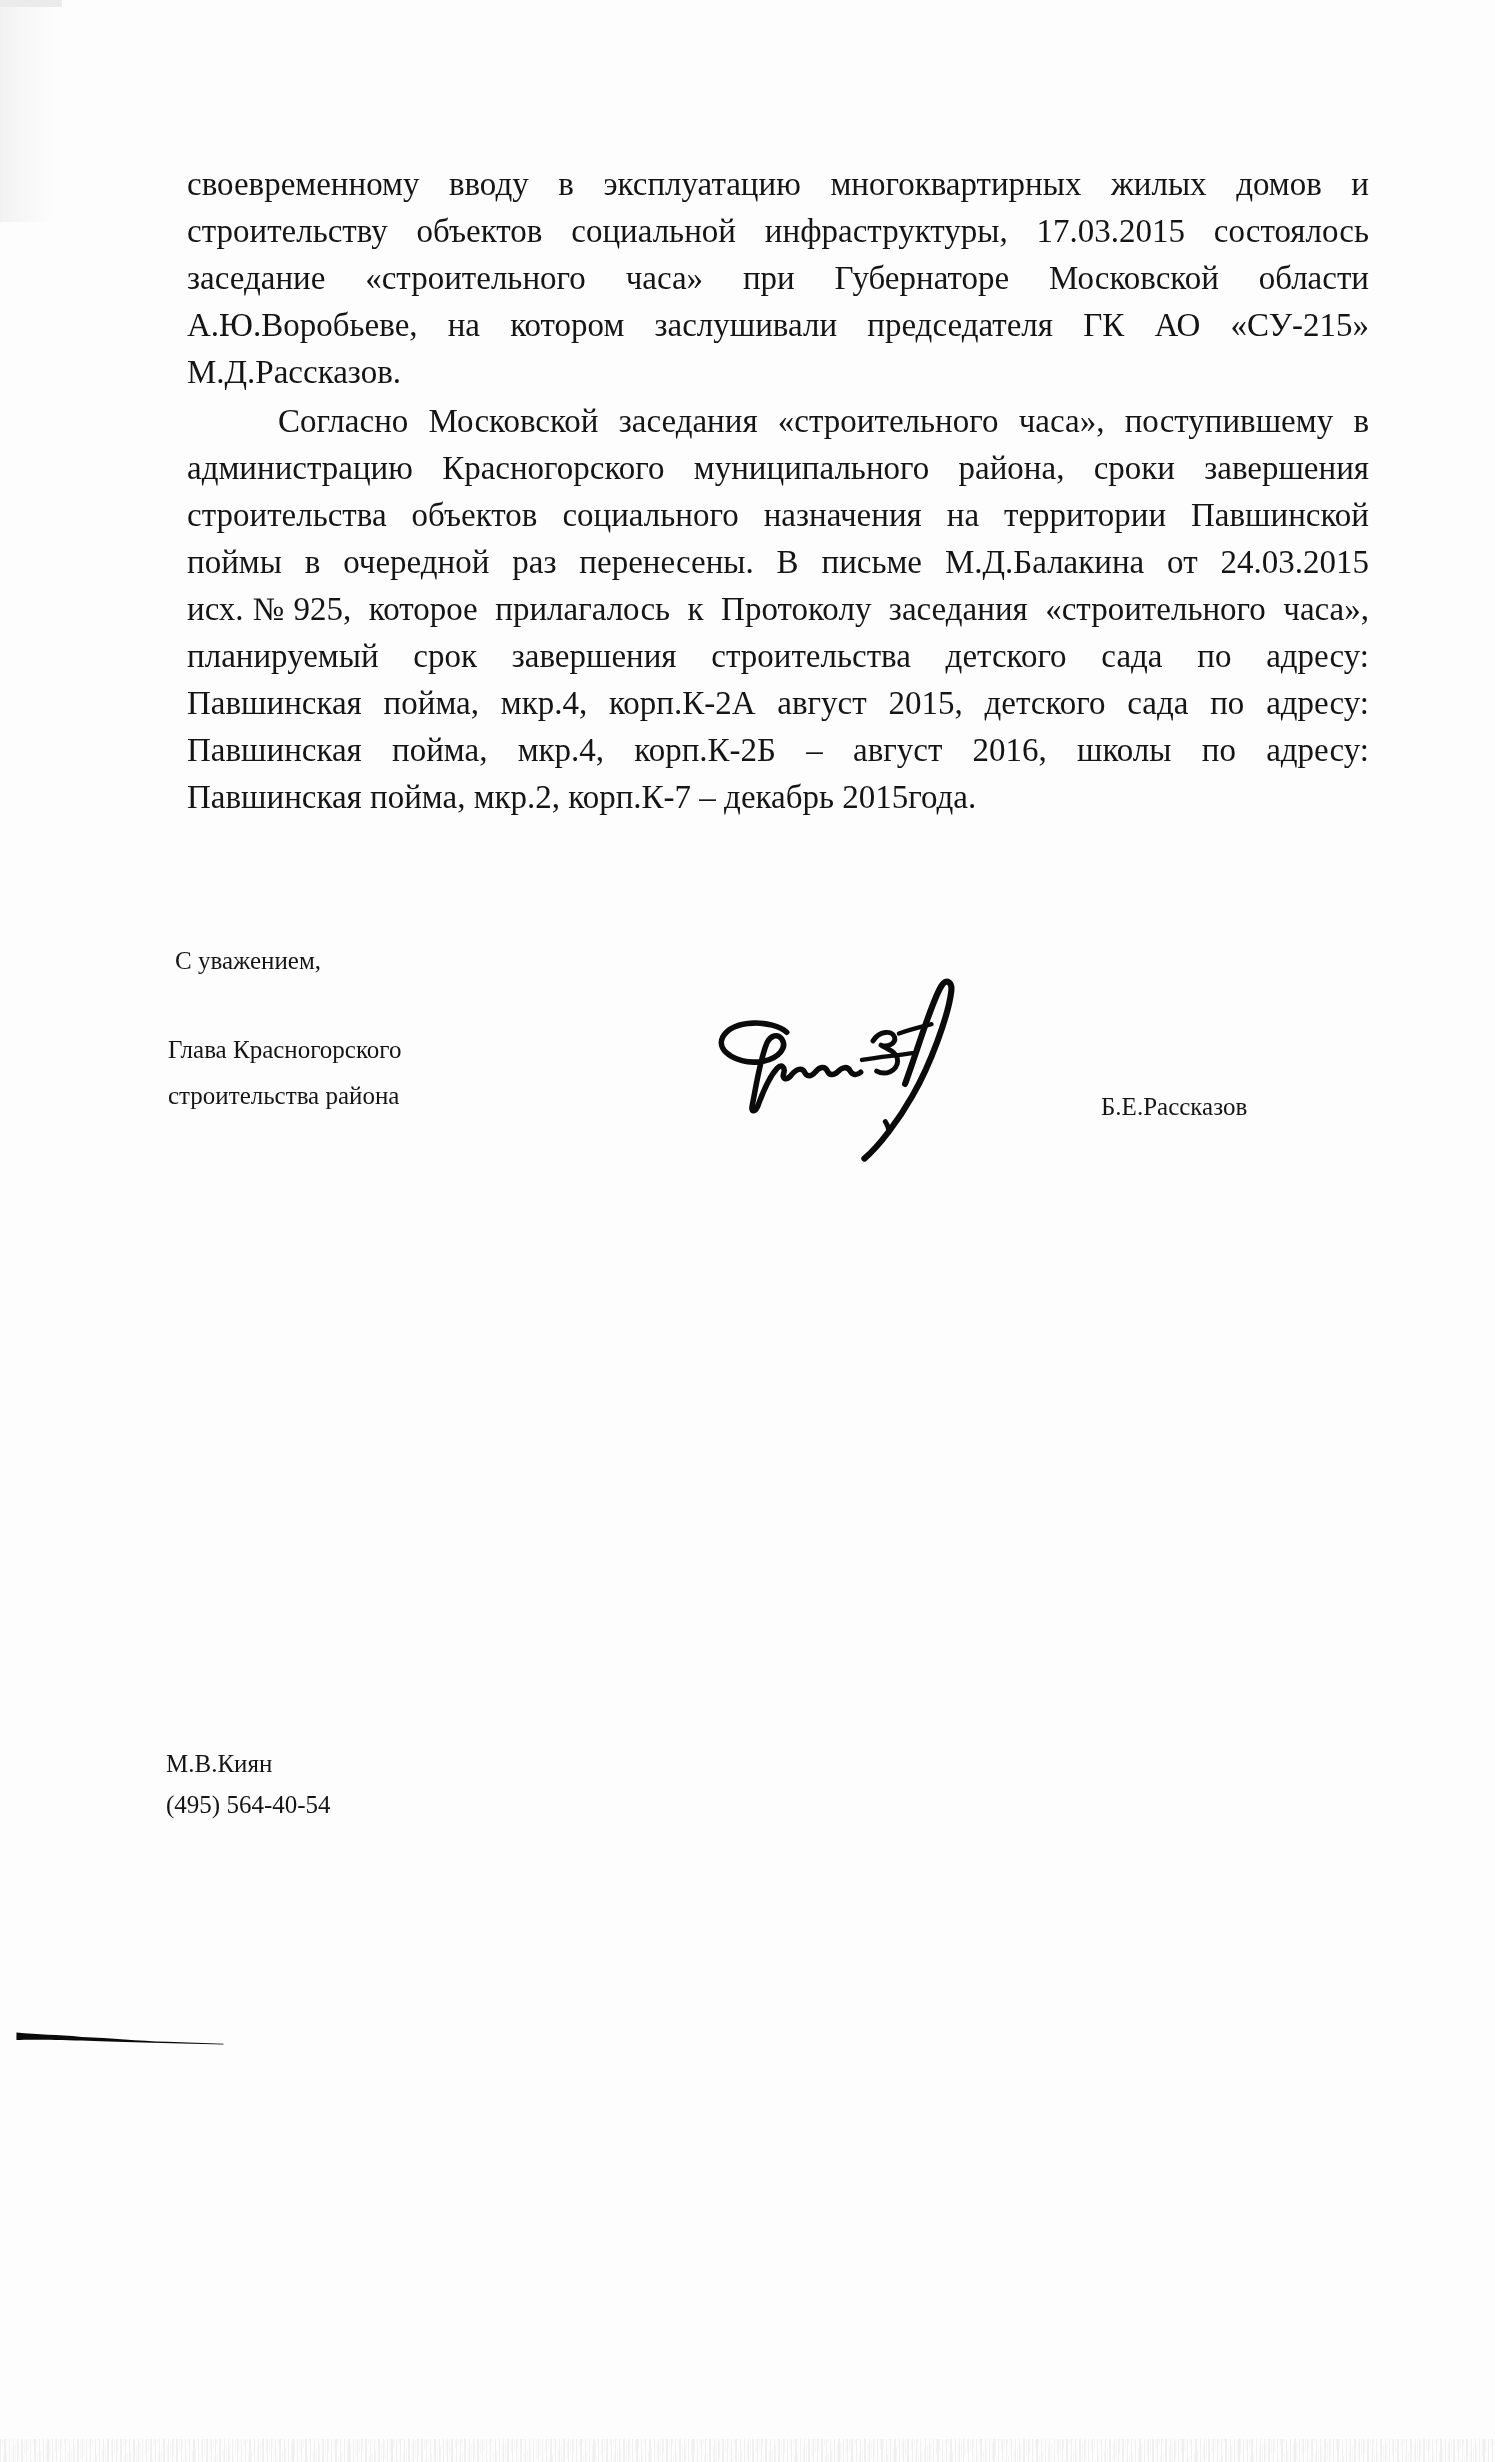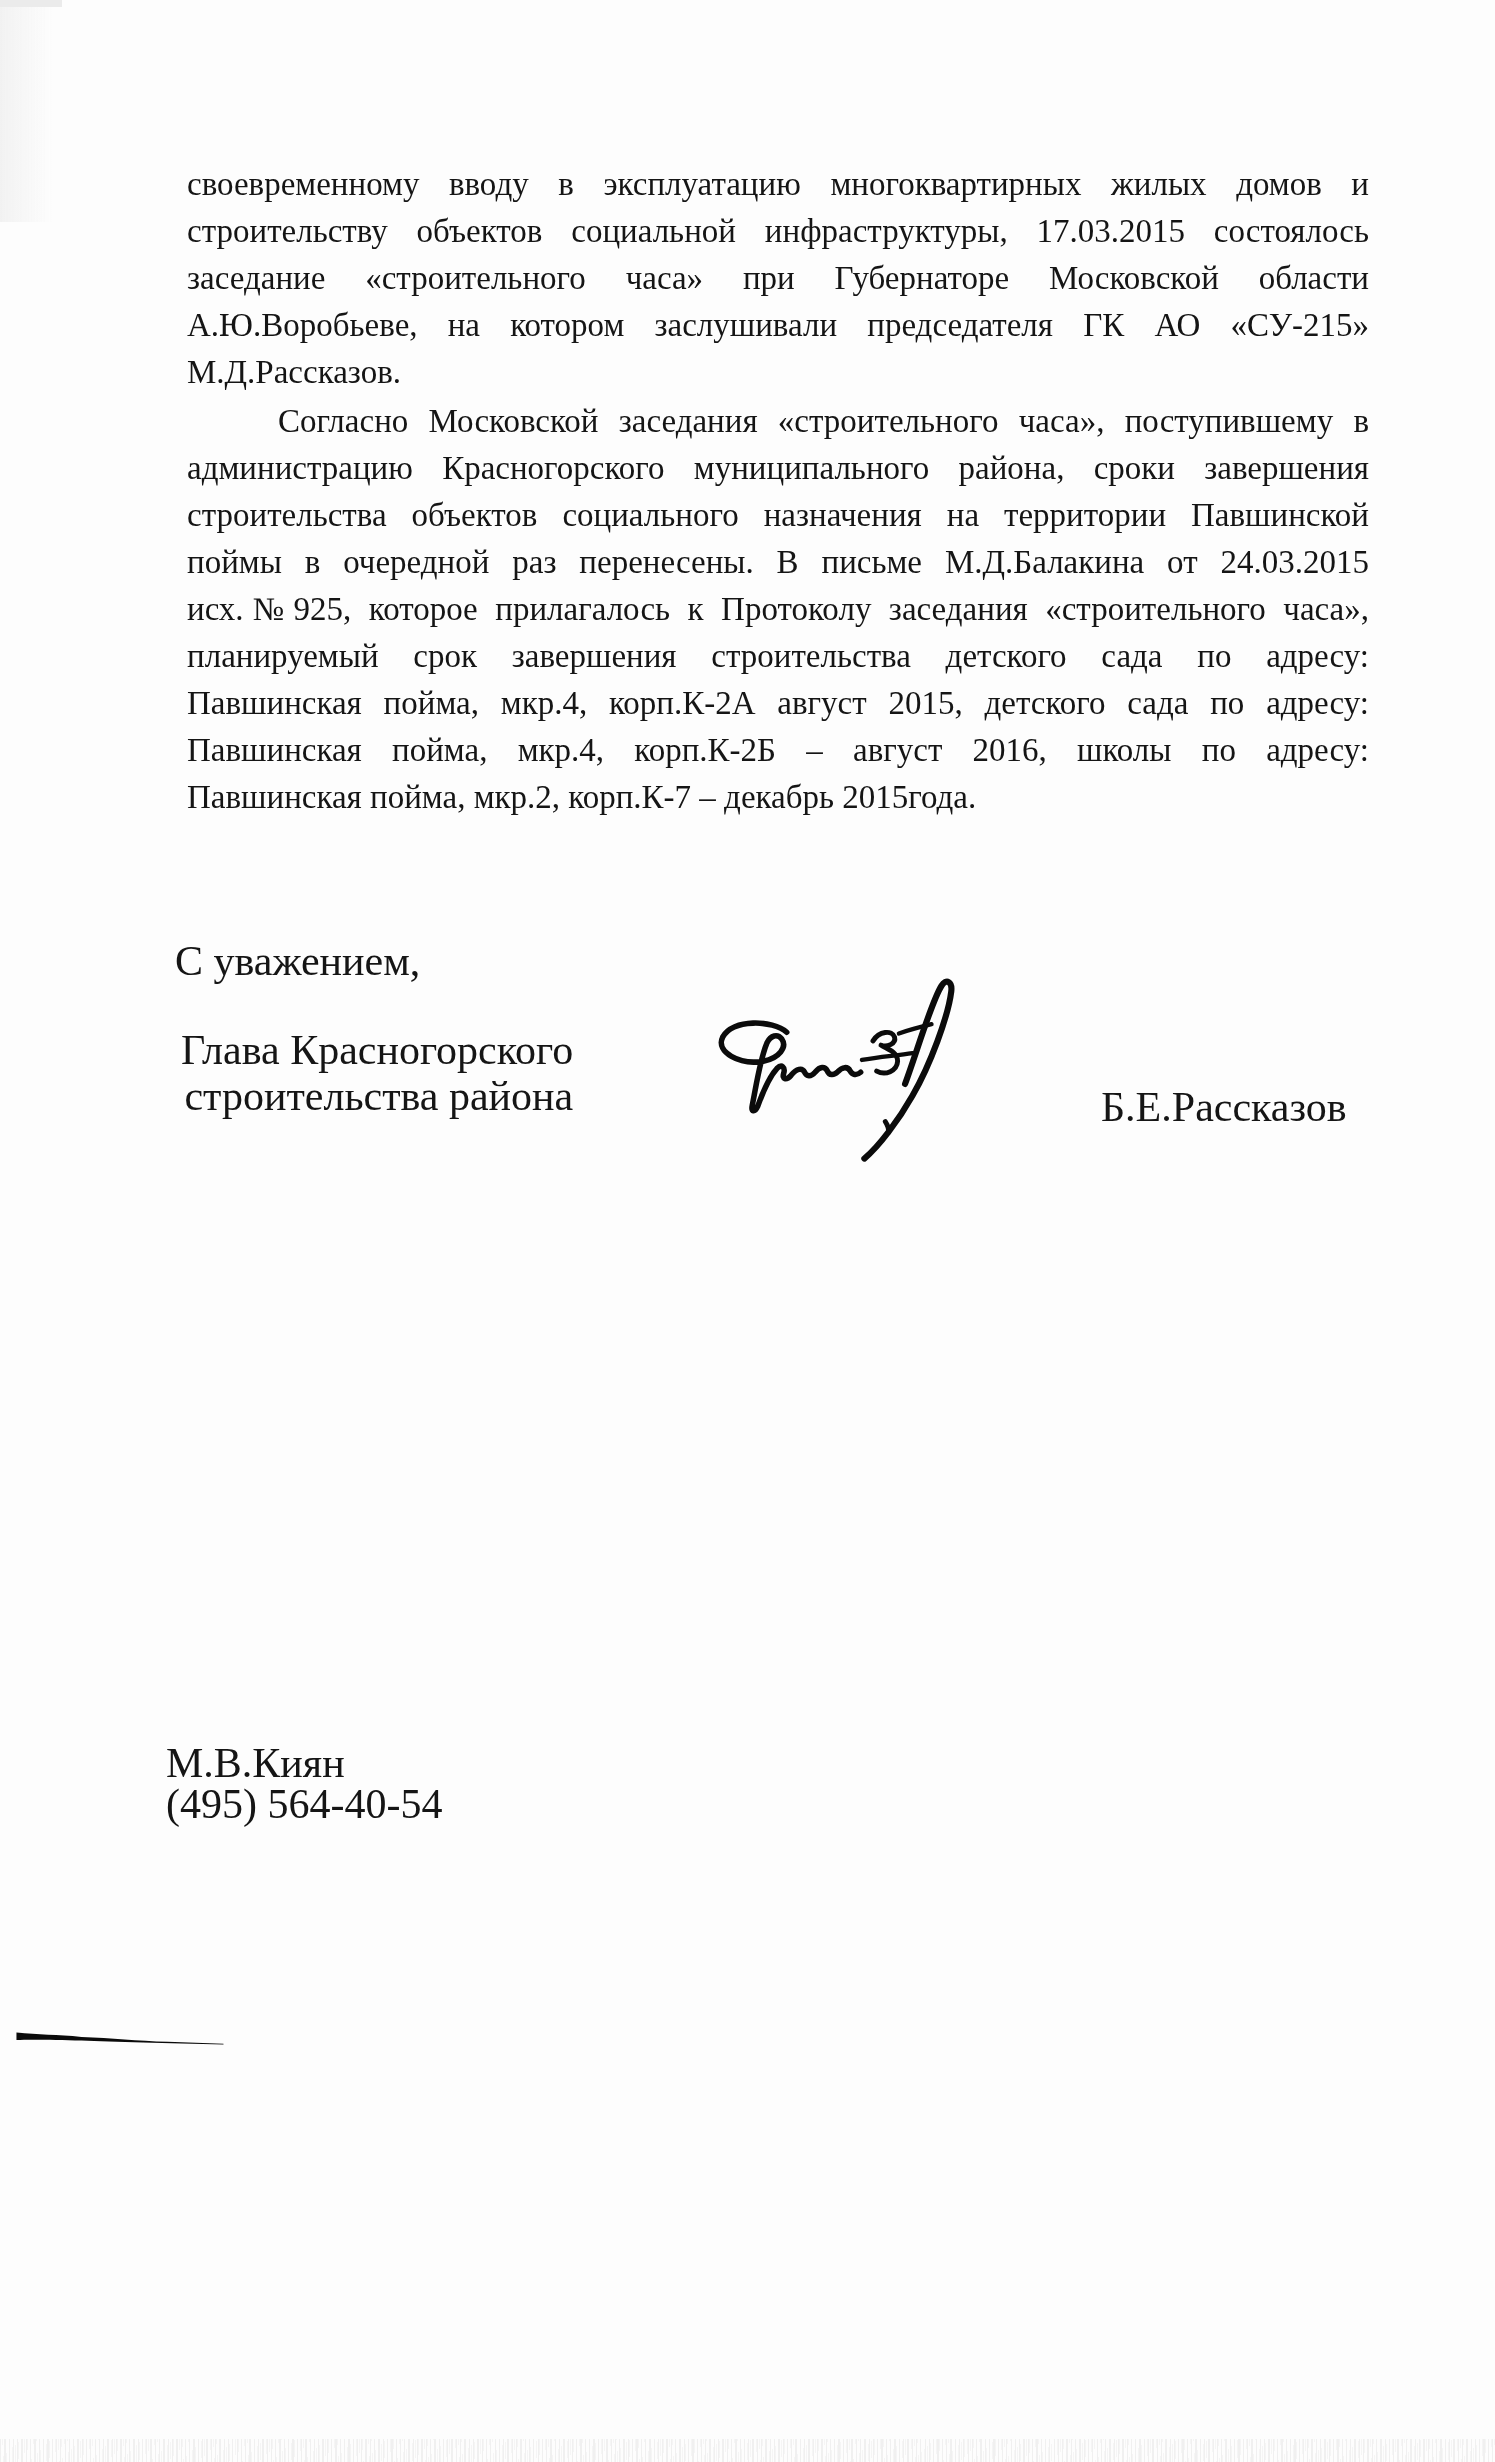--- a/index.html
+++ b/index.html
@@ -23,21 +23,21 @@
     line-height: 47px;
     text-align: justify;
     text-align-last: justify;
     overflow: hidden;
     margin-left: 12px;
   }
   .line.plain { text-align-last: left; }
   .line.indent { padding-left: 91px; }
   .single {
     position: absolute;
-    font-size: 42px;
+    font-size: 25px;
     line-height: 38px;
     white-space: nowrap;
   }
   .sig-title { line-height: 46px; white-space: nowrap; }
   .contact { line-height: 41px; white-space: nowrap; }
   .sig-svg { position: absolute; left: 714px; top: 978px; }
   .artifact-line-svg { position: absolute; left: 13.5px; top: 2027px; }
   .corner-smudge {
     position: absolute; left: 0; top: 0; width: 62px; height: 222px;
     background:
@@ -75,21 +75,21 @@
     <div class="line">поймы в очередной раз перенесены. В письме  М.Д.Балакина от 24.03.2015</div>
     <div class="line">исх.№925, которое прилагалось к Протоколу заседания «строительного часа»,</div>
     <div class="line">планируемый срок завершения строительства детского сада по адресу:</div>
     <div class="line">Павшинская пойма, мкр.4, корп.К-2А август 2015, детского сада по адресу:</div>
     <div class="line">Павшинская пойма, мкр.4, корп.К-2Б – август 2016, школы по адресу:</div>
     <div class="line plain">Павшинская пойма, мкр.2, корп.К-7 – декабрь 2015года.</div>
   </div>
 
   <div class="single" style="left:175px; top:942px;">С уважением,</div>
 
-  <div class="single sig-title" style="left:181px; top:1027px;text-align:right;">
+  <div class="single sig-title" style="left:168px; top:1027px;">
     <div>Глава Красногорского</div>
     <div>строительства района</div>
   </div>
 
   <svg class="sig-svg" width="265" height="191" viewBox="0 0 430 310" aria-hidden="true">
     <g fill="none" stroke="#0b0b0b" stroke-linecap="round" stroke-linejoin="round">
       <path stroke-width="9" d="M 118,88
         C 95,68 30,66 14,96
         C 2,120 42,142 80,135
         C 106,130 119,112 110,99

